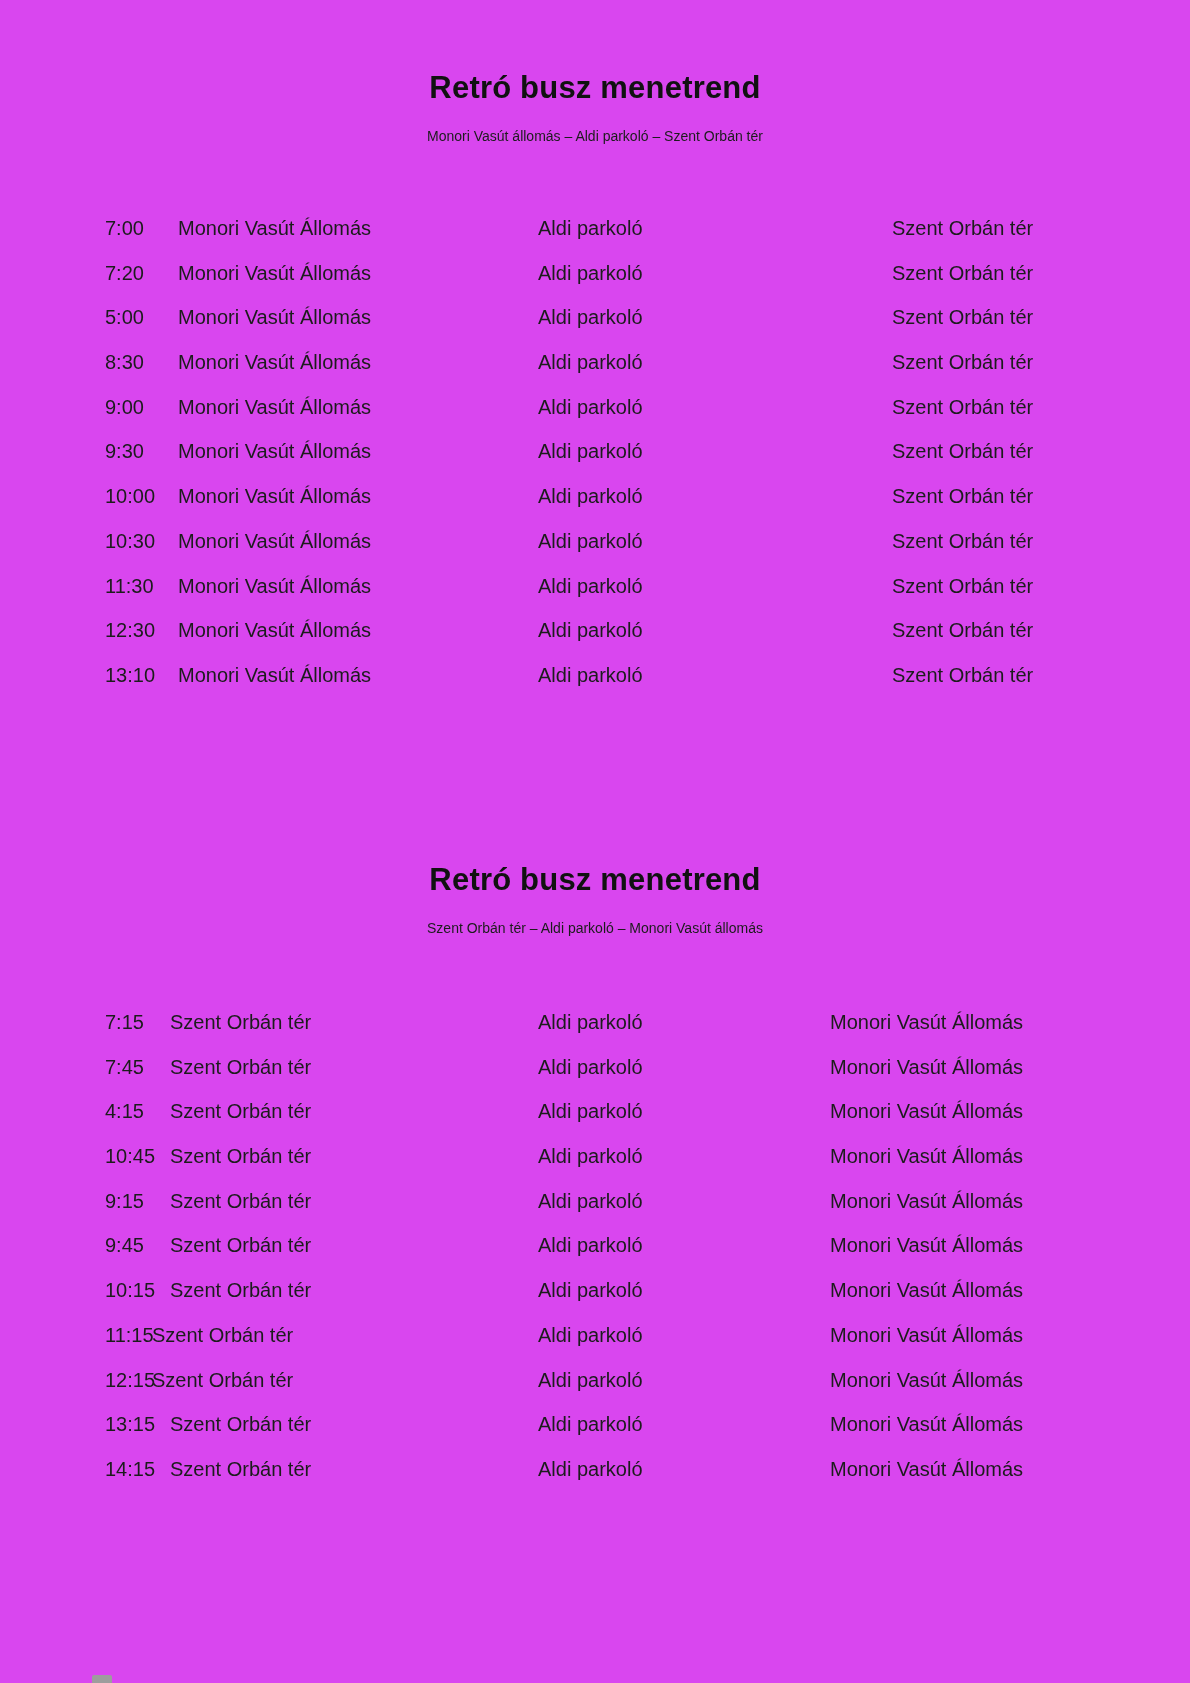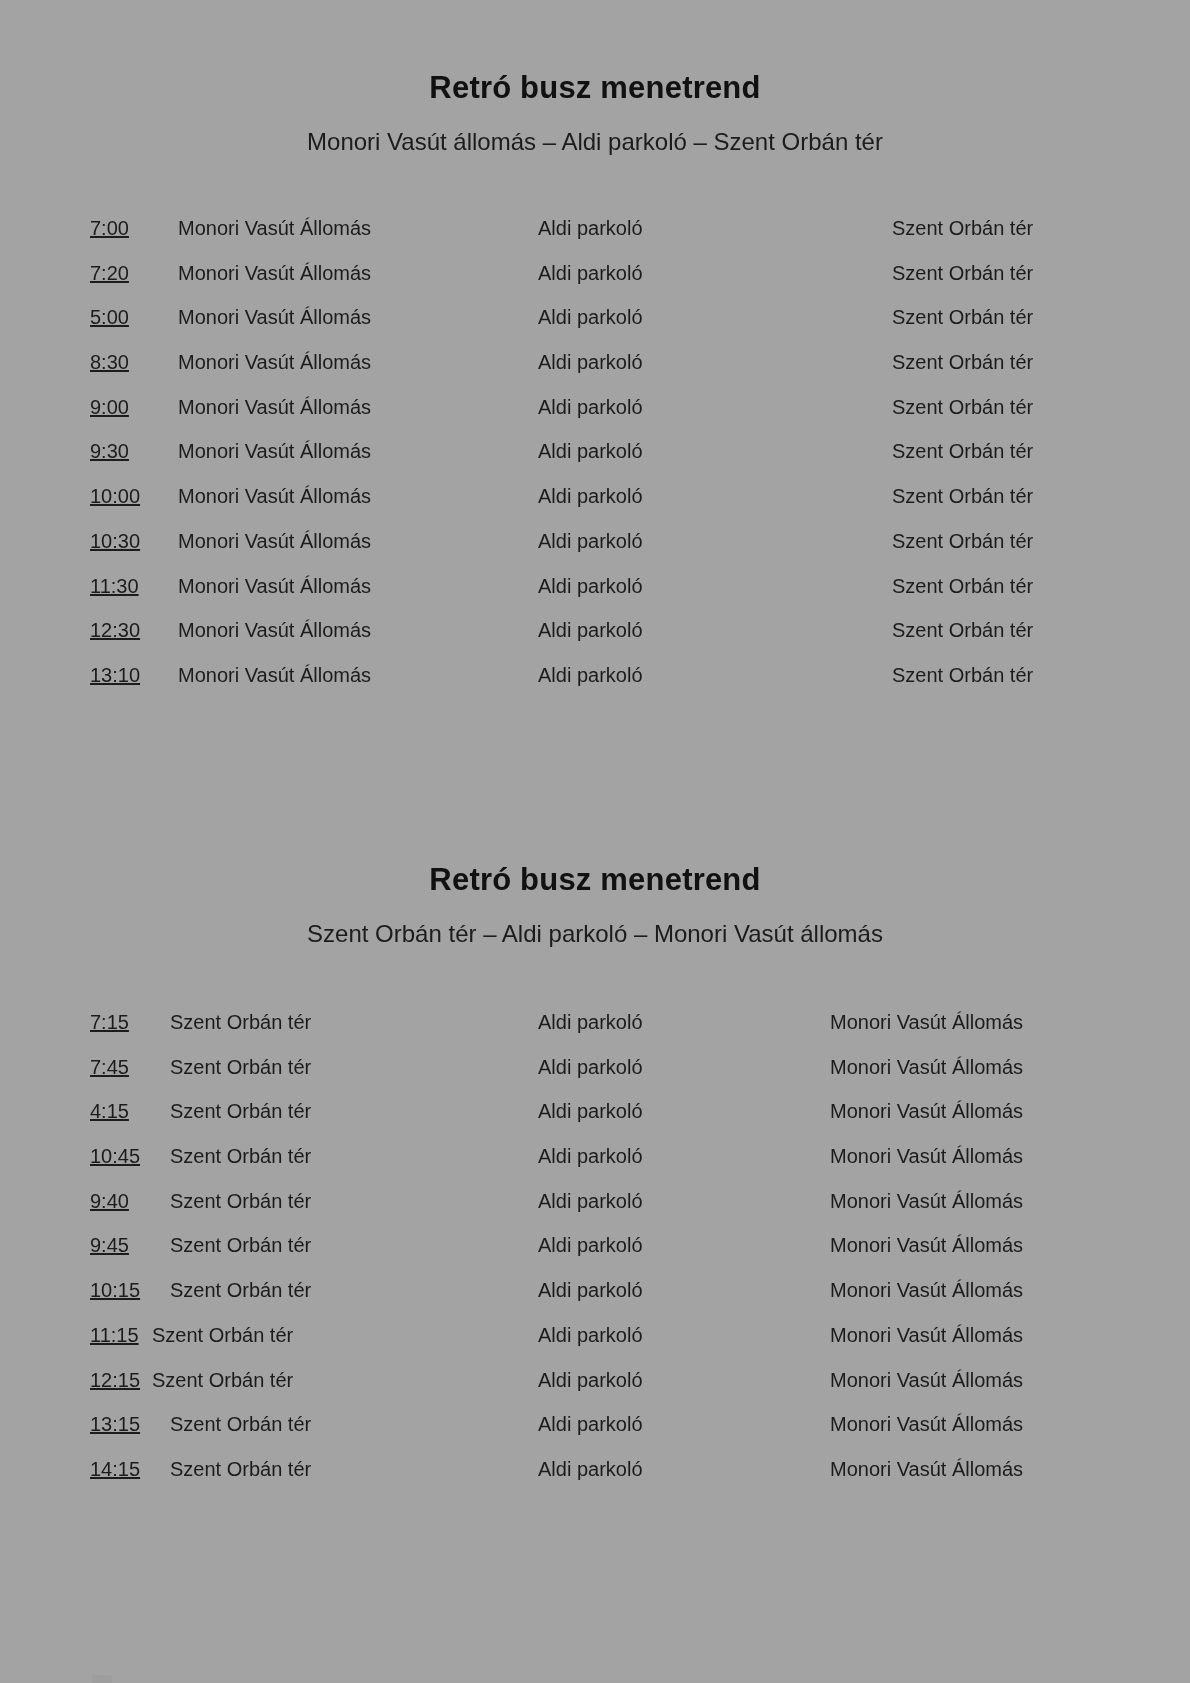--- a/index.html
+++ b/index.html
@@ -1,49 +1,49 @@
 <!DOCTYPE html>
 <html><head>
 <meta charset="utf-8">
 <style>
   html,body { margin:0; padding:0; background:#ffffff; }
   .page {
     position:relative;
     width:1190px;
     height:1683px;
-    background:#a3a3a3;
+    background:#d946ef;
     font-family:"Liberation Sans", sans-serif;
     color:#1c1c1c;
     overflow:hidden;
   }
   .title {
     position:absolute; left:0; width:100%;
     text-align:center;
     font-size:31px;
     font-weight:700;
     color:#111111;
     letter-spacing:0.2px;
   }
   .subtitle {
     position:absolute; left:0; width:100%;
     text-align:center;
-    font-size:24px;
+    font-size:14px;
     font-weight:400;
     color:#1c1c1c;
   }
   .table { position:absolute; left:0; width:100%; }
   .row { position:relative; height:44.7px; }
   .c {
     position:absolute; top:0;
     font-size:20px;
     line-height:24px;
     white-space:nowrap;
     color:#1c1c1c;
   }
-  .time { left:90px;text-decoration:underline; }
+  .time { left:105px; }
   .t1 .s1 { left:178px; }
   .t1 .s2 { left:538px; }
   .t1 .s3 { left:892px; }
   .t2 .s1 { left:170px; }
   .t2 .s2 { left:538px; }
   .t2 .s3 { left:830px; }
   .t2 .row.compact .s1 { left:152px; }
   .artifact {
     position:absolute;
     left:92px; top:1675px;
@@ -152,21 +152,21 @@
           <span class="c s2">Aldi parkoló</span>
           <span class="c s3">Monori Vasút Állomás</span>
         </div>
         <div class="row">
           <span class="c time">10:45</span>
           <span class="c s1">Szent Orbán tér</span>
           <span class="c s2">Aldi parkoló</span>
           <span class="c s3">Monori Vasút Állomás</span>
         </div>
         <div class="row">
-          <span class="c time">9:40</span>
+          <span class="c time">9:15</span>
           <span class="c s1">Szent Orbán tér</span>
           <span class="c s2">Aldi parkoló</span>
           <span class="c s3">Monori Vasút Állomás</span>
         </div>
         <div class="row">
           <span class="c time">9:45</span>
           <span class="c s1">Szent Orbán tér</span>
           <span class="c s2">Aldi parkoló</span>
           <span class="c s3">Monori Vasút Állomás</span>
         </div>

